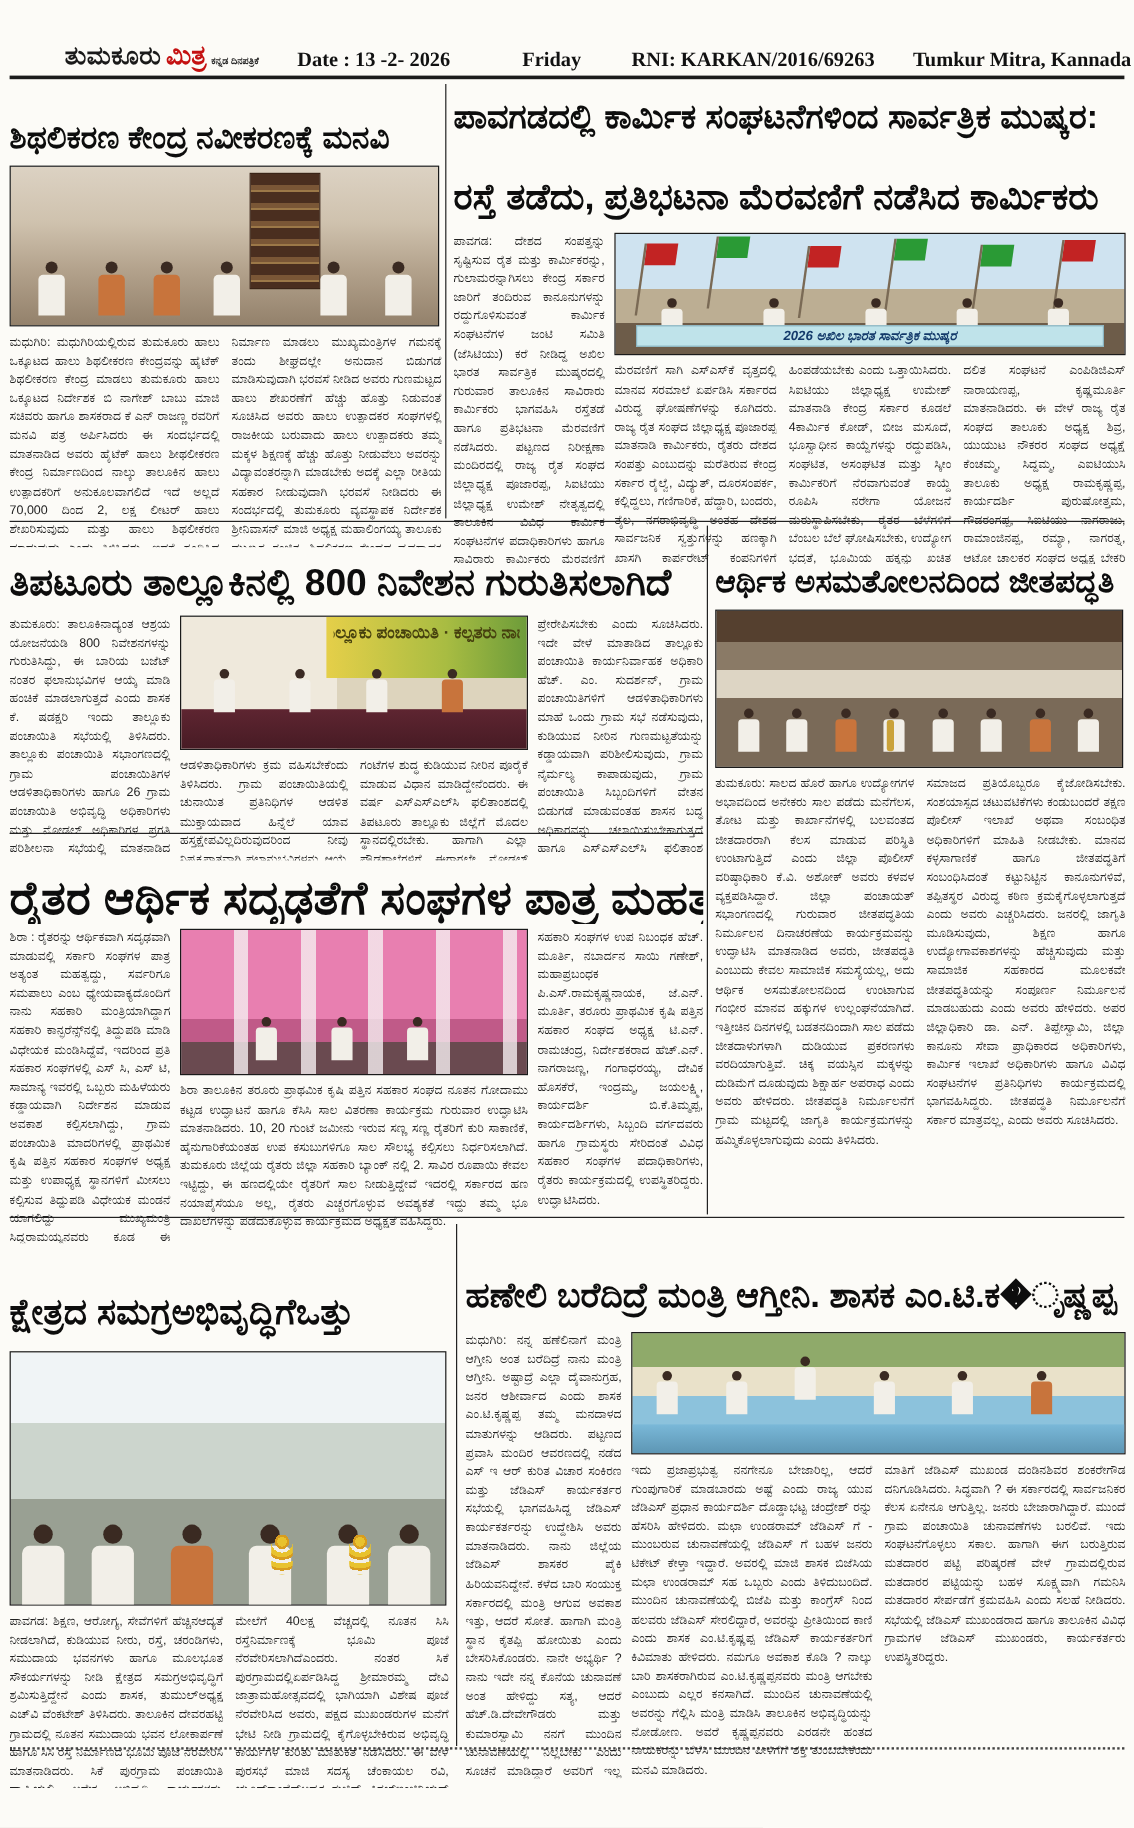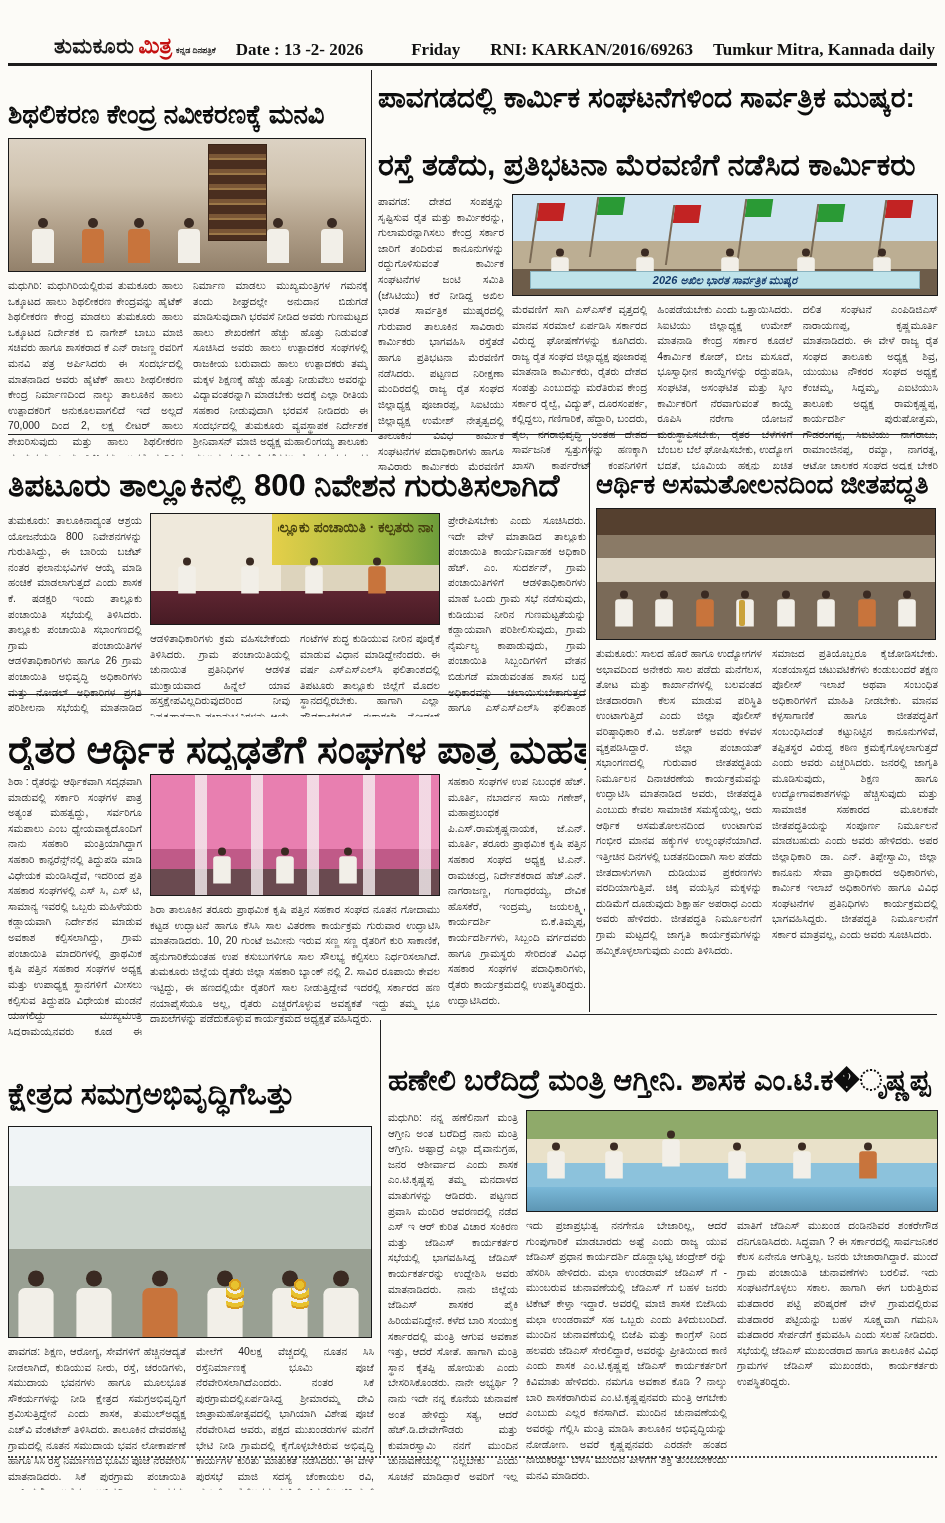--- a/index.html
+++ b/index.html
@@ -1,20 +1,20 @@
 <!DOCTYPE html>
 <html><head>
 <meta charset="utf-8">
 <style>
   html,body{margin:0;padding:0;}
   body{width:945px;height:1523px;background:#e9e7e2;font-family:"Liberation Sans",sans-serif;}
   .page{position:relative;width:945px;height:1523px;background:#fcfbf7;overflow:hidden;color:#1a1a1a;}
 
   
-  .masthead{position:absolute;left:8px;top:30px;width:929px;height:32px;display:flex;align-items:flex-end;gap:20px;padding:0 0 2px 46px;box-sizing:border-box;}
+  .masthead{position:absolute;left:8px;top:30px;width:929px;height:32px;display:flex;align-items:flex-end;gap:32px;padding:0 0 2px 46px;box-sizing:border-box;}
   .mh-logo{display:flex;align-items:baseline;gap:4px;white-space:nowrap;}
   .mh-name{font-size:21px;font-weight:bold;letter-spacing:.5px;}
   .mh-name-accent{font-size:22px;font-weight:bold;font-family:Liberation Mono, monospace;}
   .mh-tagline{font-size:8px;font-weight:bold;color:#222;}
   .mh-item{font-family:"Liberation Serif",serif;font-weight:bold;font-size:17px;white-space:nowrap;color:#111;}
   .mh-rule{position:absolute;left:8px;top:63px;width:929px;height:0;border-top:3px solid #1c1c1c;}
 
   
   .headline{font-weight:bold;color:#0d0d0d;text-align:left;white-space:nowrap;overflow:hidden;line-height:1.15;margin-top:30px;}
   .bodytext{font-size:10.4px;line-height:1.5;text-align:justify;color:#222;overflow:hidden;}

